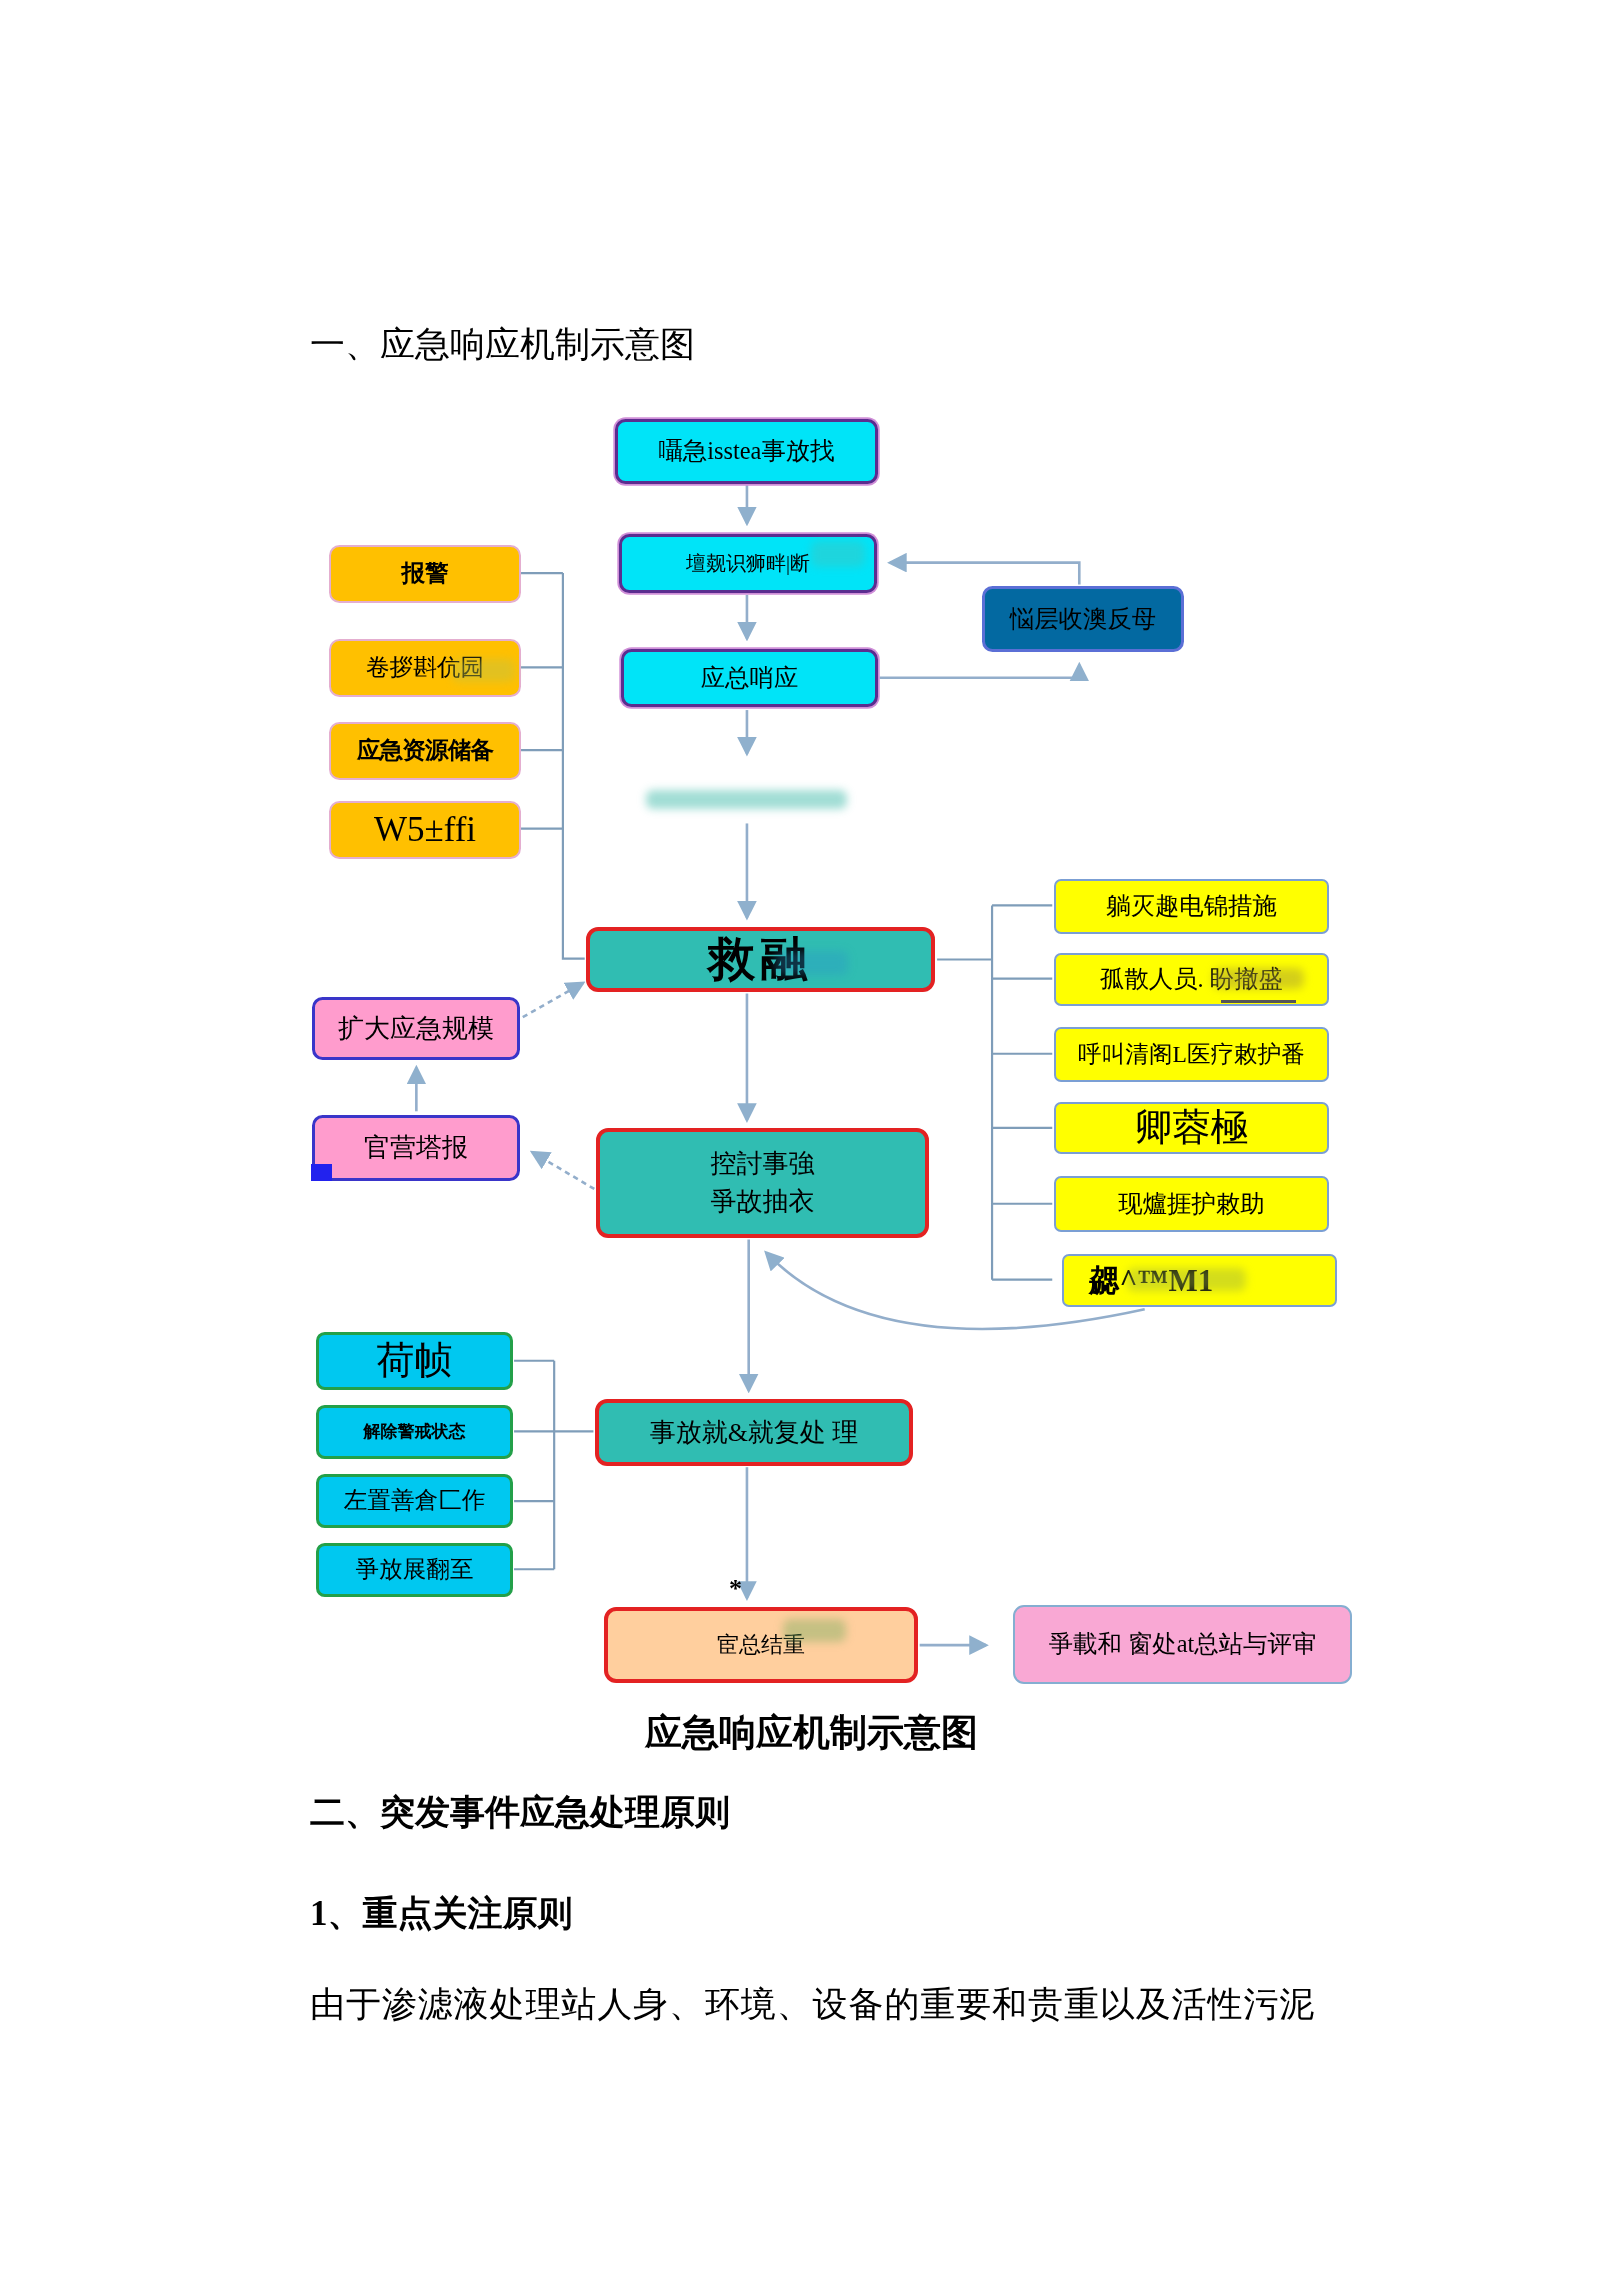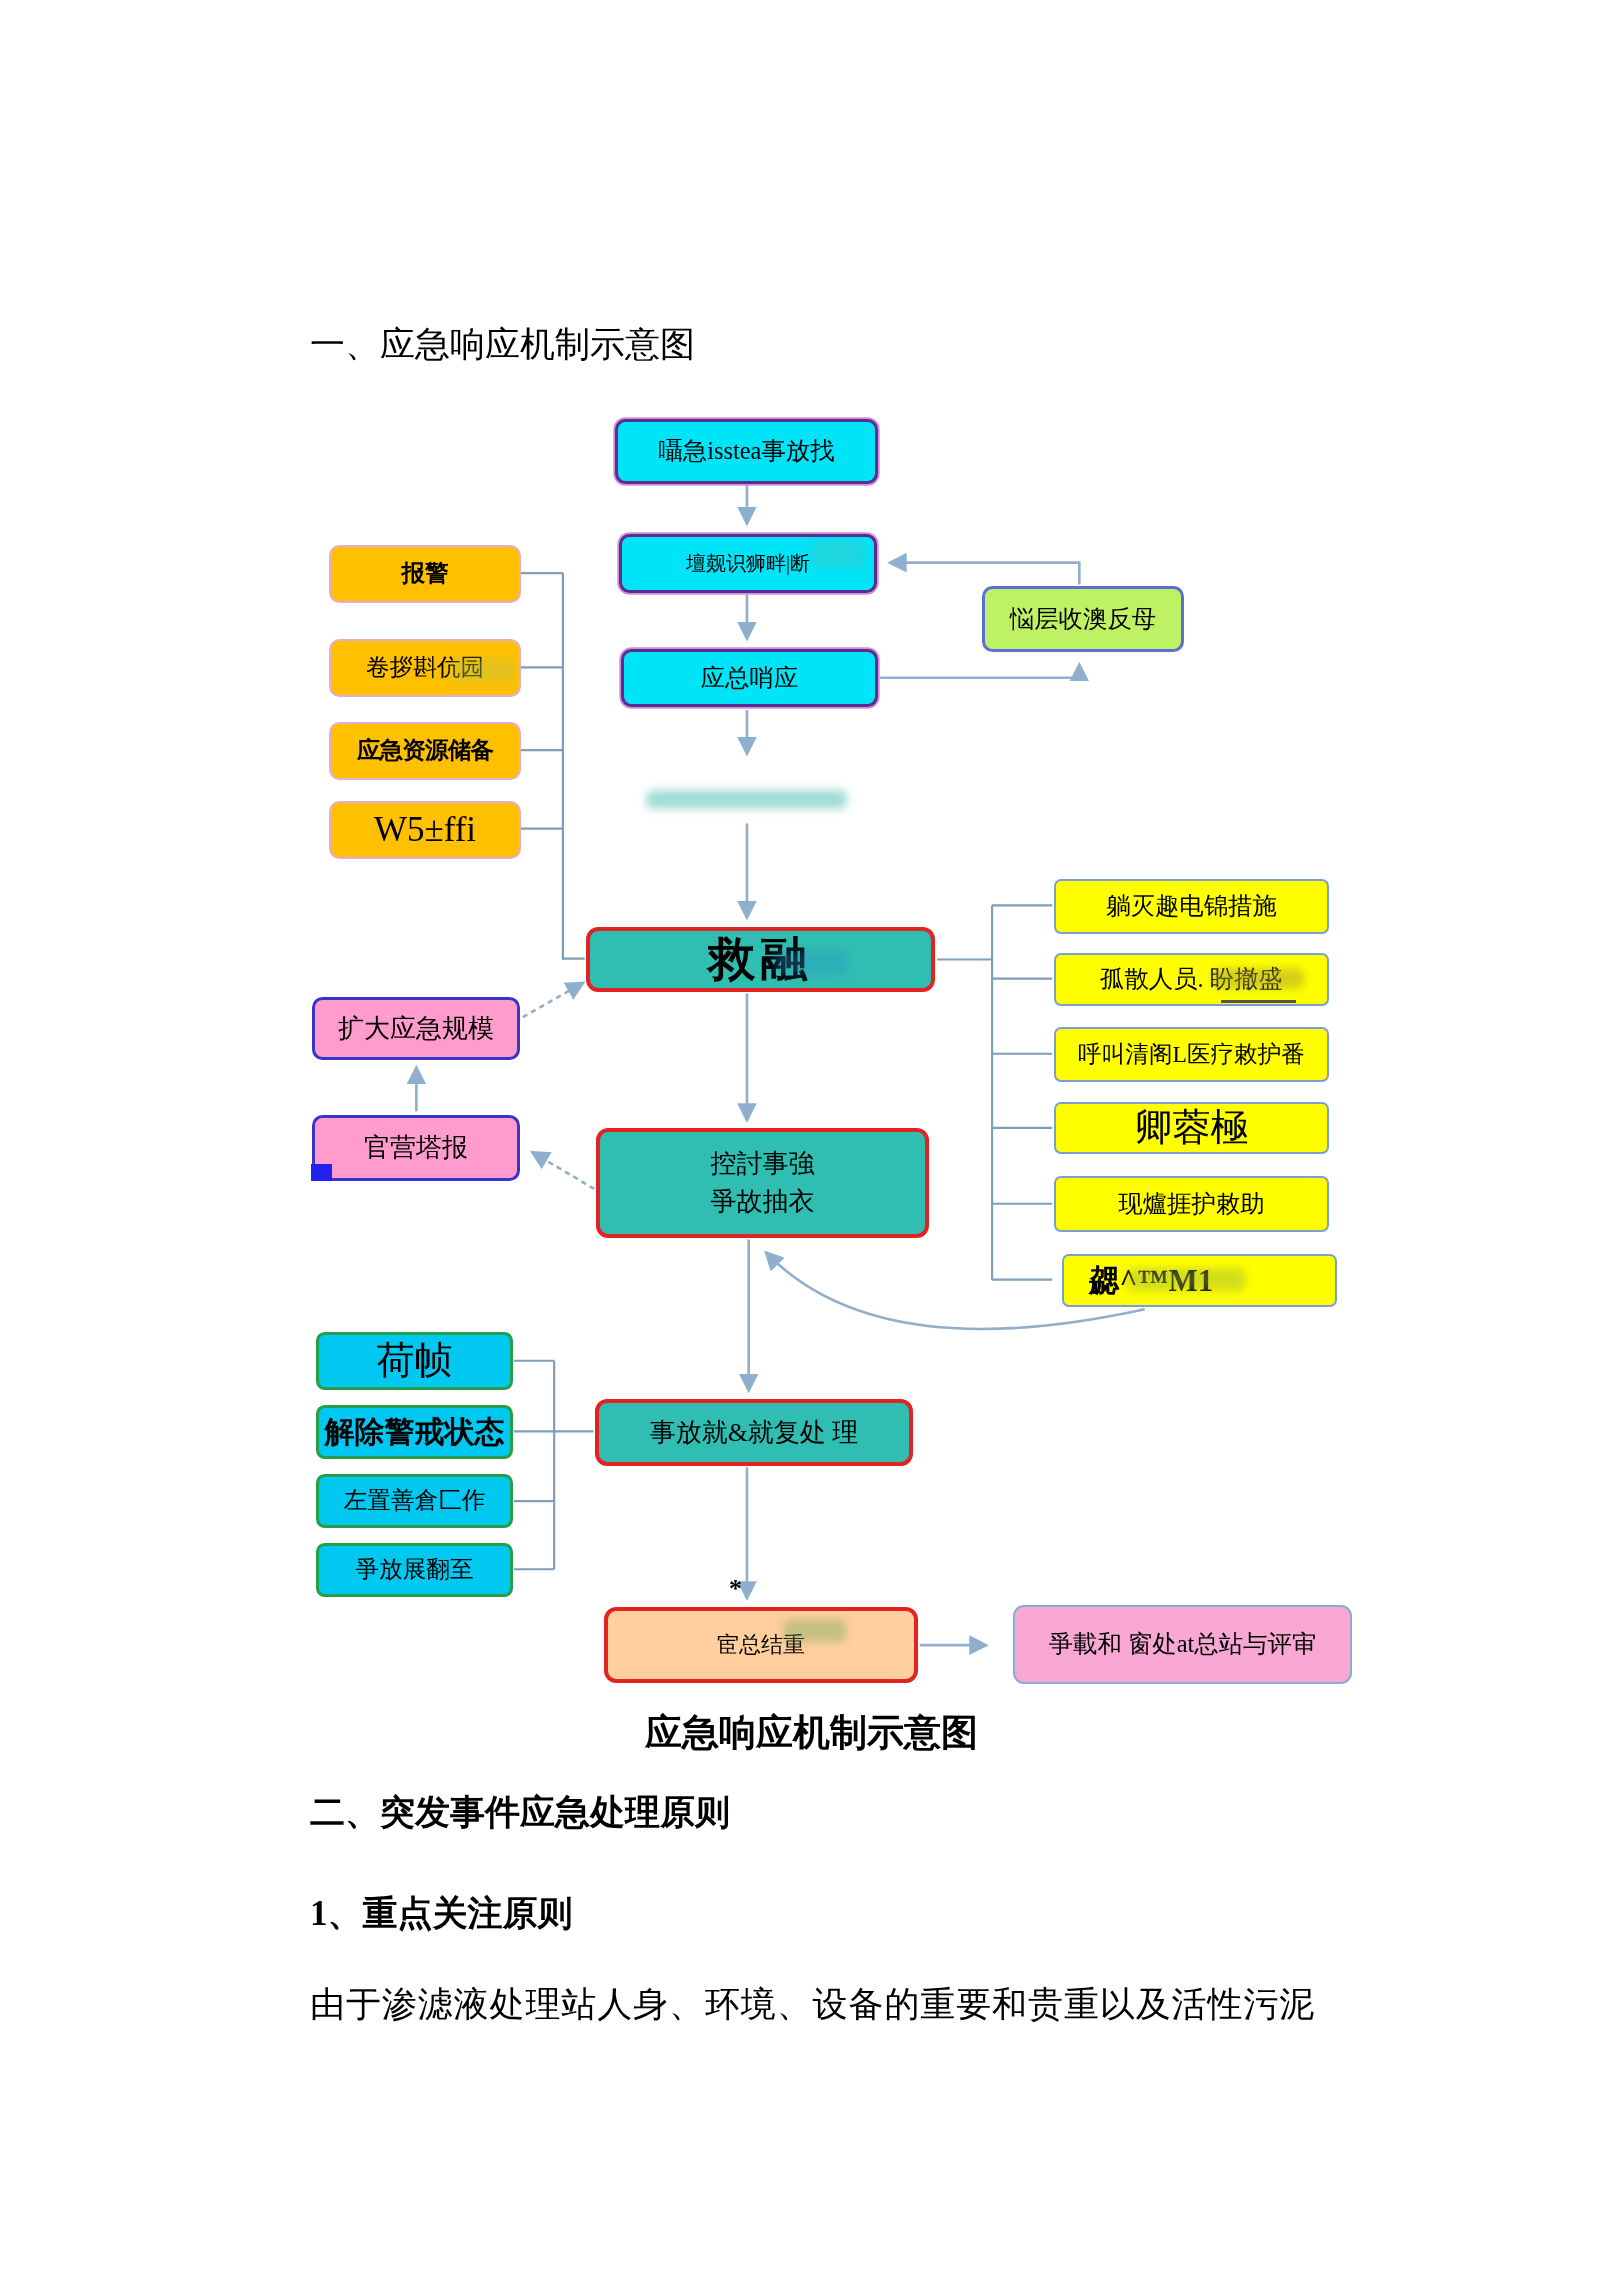--- a/index.html
+++ b/index.html
@@ -24,21 +24,21 @@
   .node{
     position:absolute;z-index:2;
     display:flex;flex-direction:column;align-items:center;justify-content:center;
     text-align:center;box-sizing:border-box;
     font-size:24.4px;line-height:1.15;
     border-radius:8.7px;
   }
   .cyan{background:#00e4f8;border:3.5px solid #5b2d8f;box-shadow:0 0 0 1.7px #d08fd8;border-radius:10.5px;}
   .teal{background:#30bdb2;border:4.4px solid #e32222;border-radius:12.2px;}
   .gold{background:#ffc000;border:2.6px solid #e4aed0;border-radius:10.5px;}
-  .pinkF{background:#bef264;border:3.5px solid #5b6fd6;border-radius:10.5px;}
+  .pinkF{background:#0369a1;border:3.5px solid #5b6fd6;border-radius:10.5px;}
   .pinkHI{background:#ff9ccd;border:3.5px solid #3a35c9;border-radius:10.5px;}
   .yellow{background:#ffff00;border:2.6px solid #7b9fd4;border-radius:7px;}
   .greencyan{background:#00c8f0;border:3.5px solid #23a049;border-radius:8.7px;}
   .orange{background:#ffcf9e;border:4.4px solid #e32222;border-radius:12.2px;}
   .blueO{background:#f9a8d4;border:2.6px solid #85aed1;border-radius:11px;margin-left:18px;}
   .bold{font-weight:900;}
   .big{font-size:38px;}
   .huge{font-size:47px;font-weight:900;letter-spacing:5.2px;}
 
   .bluesq{position:absolute;z-index:3;width:21px;height:17.4px;background:#2222ee;}
@@ -143,21 +143,21 @@
   <div class="node yellow" style="left:1054px;top:1176px;width:275px;height:56px;">
     <span>现爐捱护敕助</span>
   </div>
   <div class="node yellow" style="left:1054px;top:1254px;width:275px;height:53px;font-size:31px;font-weight:700;justify-content:flex-start;flex-direction:row;padding-left:24.4px;margin-left:8px;">
     <span>勰^™M1</span>
   </div>
 
   <div class="node greencyan big" style="left:316px;top:1332px;width:197px;height:58px;">
     <span>荷帧</span>
   </div>
-  <div class="node greencyan bold" style="left:316px;top:1405px;width:197px;height:54px;font-size:30px;text-align:right;">
+  <div class="node greencyan bold" style="left:316px;top:1405px;width:197px;height:54px;font-size:17px;text-align:right;">
     <span>解除警戒状态</span>
   </div>
   <div class="node greencyan" style="left:316px;top:1474px;width:197px;height:54px;font-size:23.6px;">
     <span>左置善倉匚作</span>
   </div>
   <div class="node greencyan" style="left:316px;top:1543px;width:197px;height:54px;font-size:23.6px;">
     <span>爭放展翻至</span>
   </div>
 
   <div class="node teal" style="left:595px;top:1399px;width:318px;height:67px;font-size:26px;">

